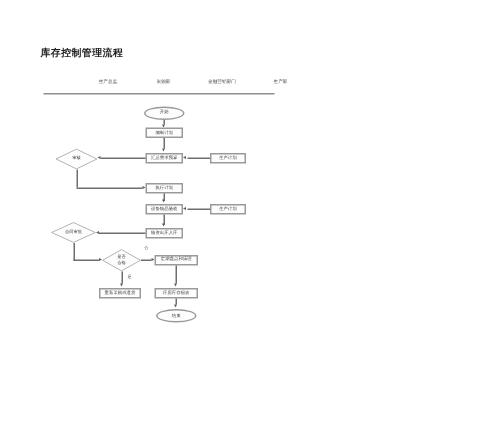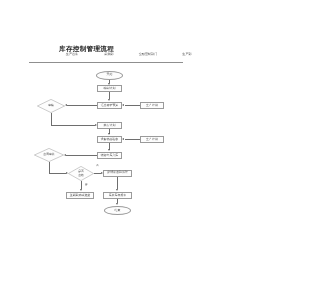--- a/index.html
+++ b/index.html
@@ -20,27 +20,26 @@
     position: absolute;
     left: 0; top: 0;
     width: 210px;
     height: 297px;
   }
 
   
   .doc-title {
     position: absolute;
     left: 27px;
-    top: 45px;
+    top: 31px;
     font-size: 6.6px;
     font-weight: bold;
     letter-spacing: 0.3px;
     color: #1f1f1f;
     white-space: nowrap;
-    margin-left: 32px;
   }
 
   
   .lane-headers {
     position: absolute;
     left: 30px;
     top: 52px;
     width: 152px;
     height: 9px;
   }

